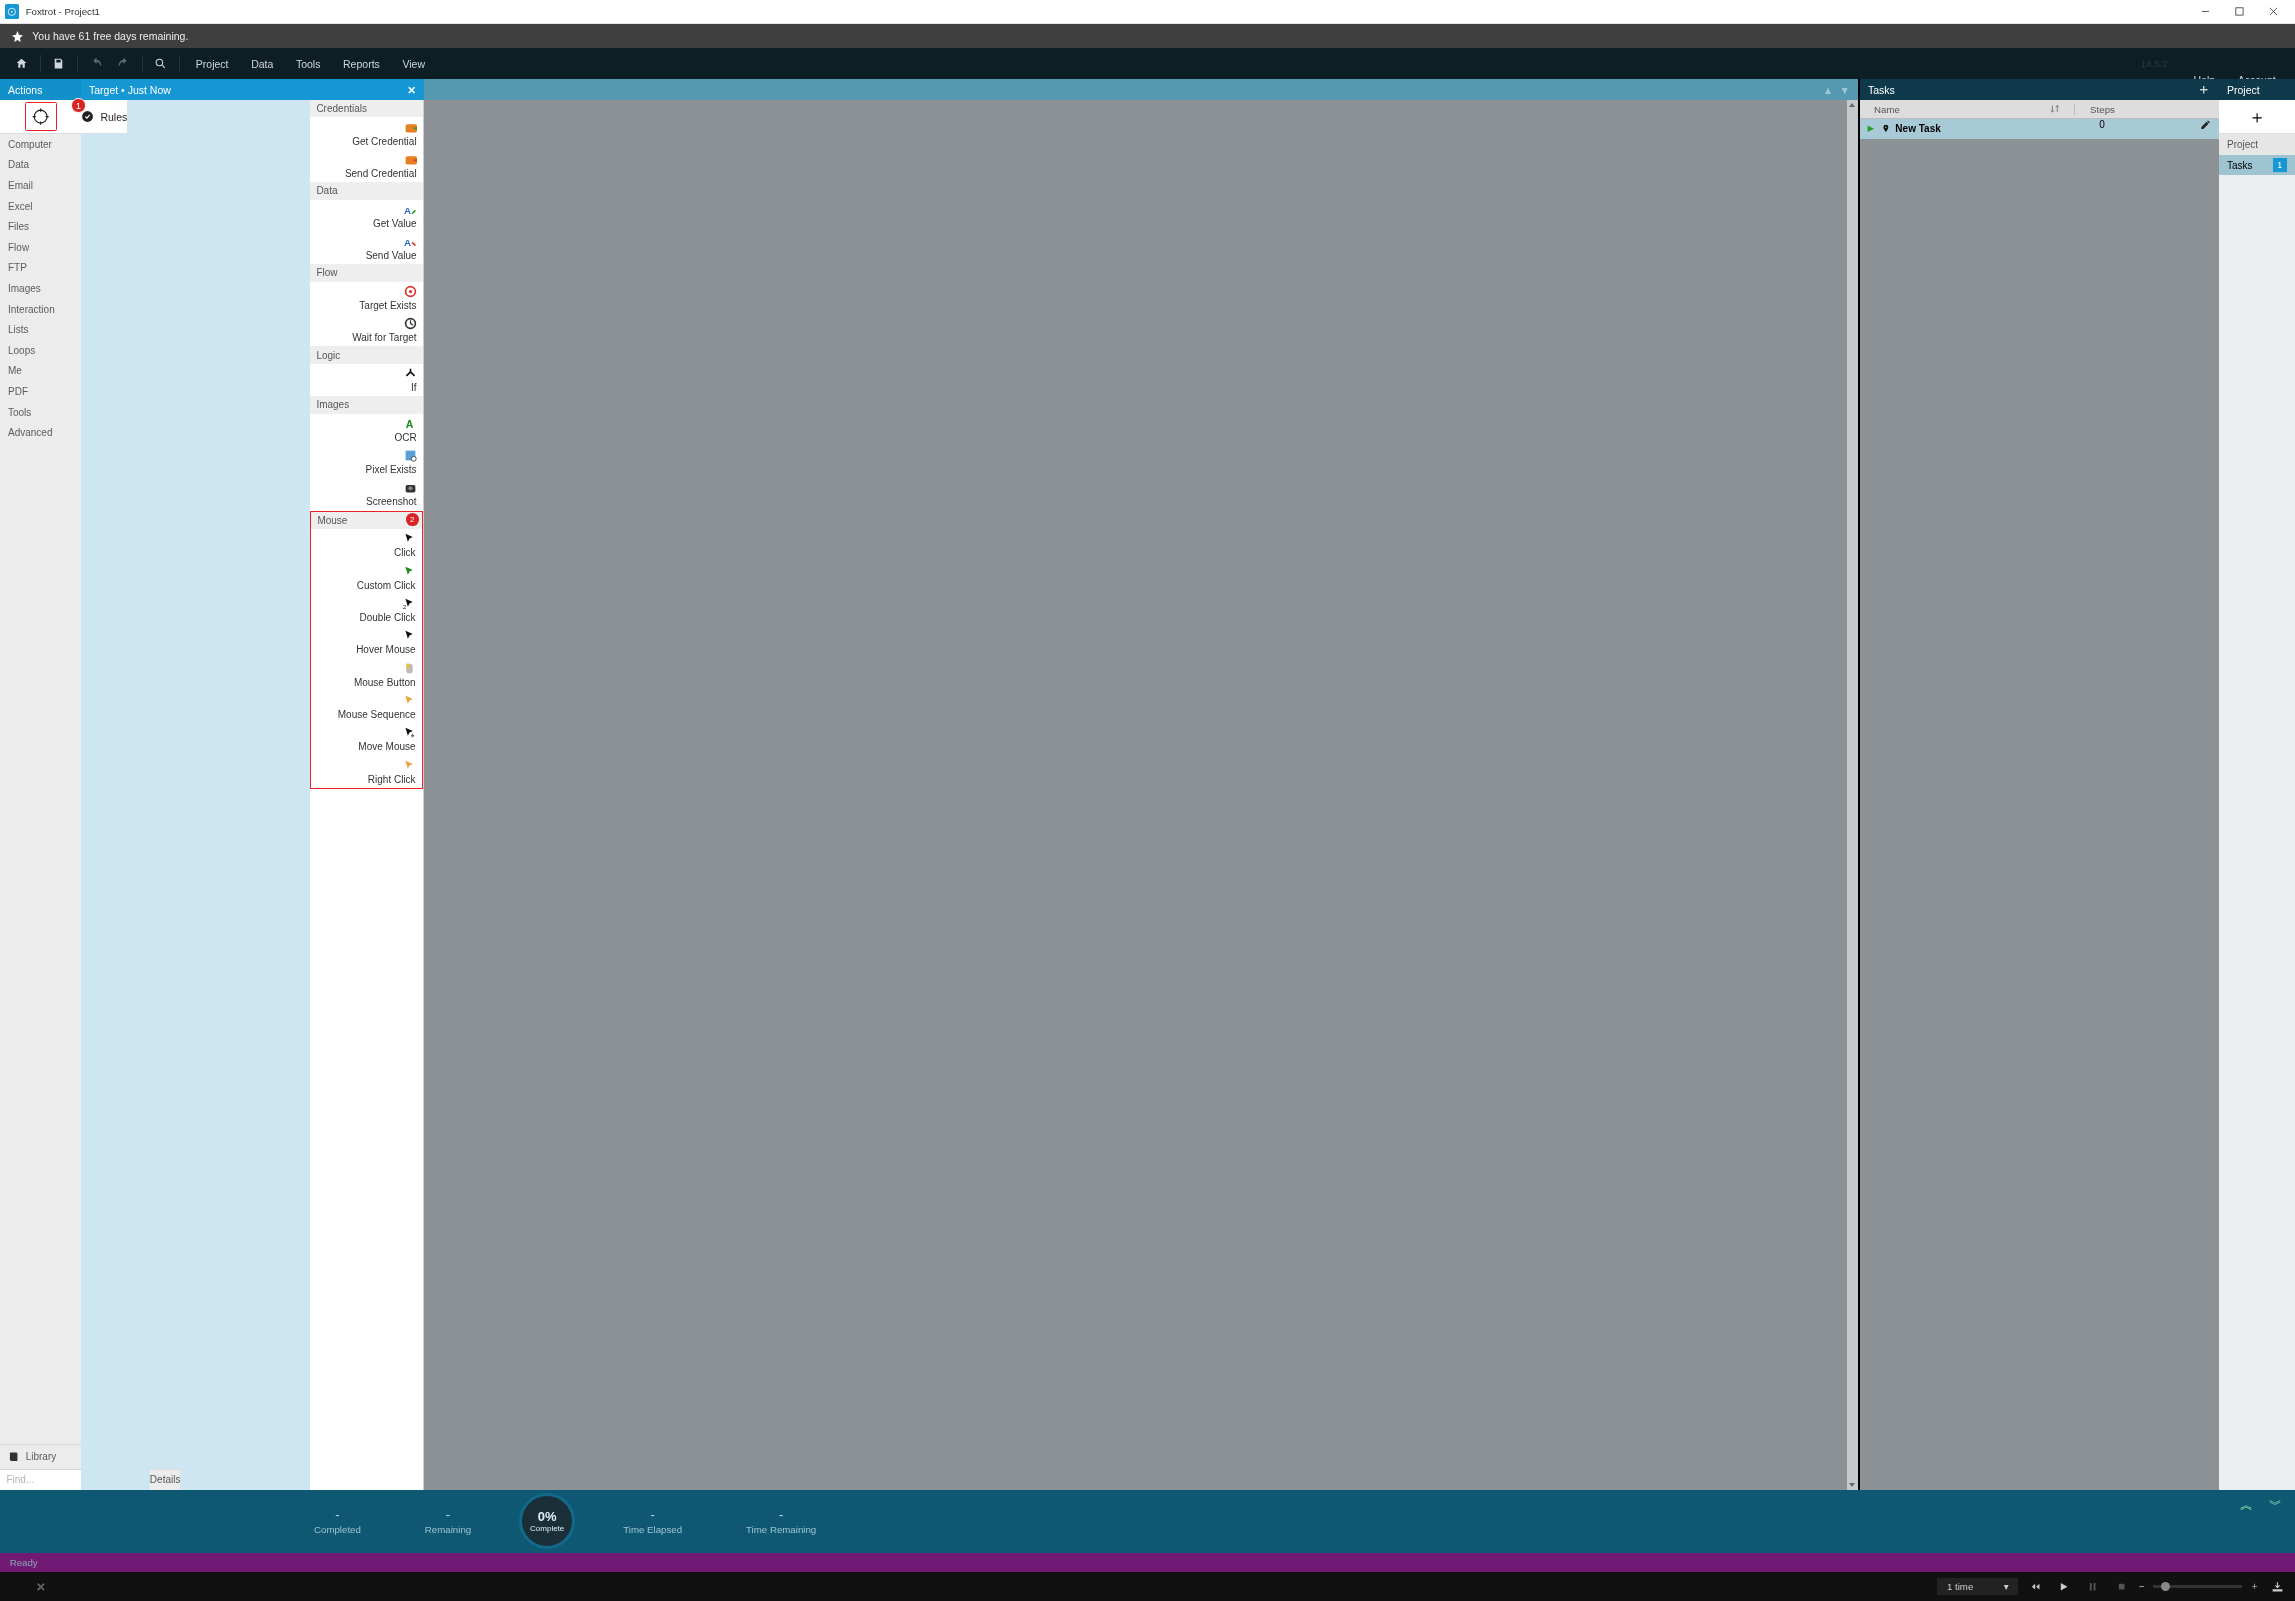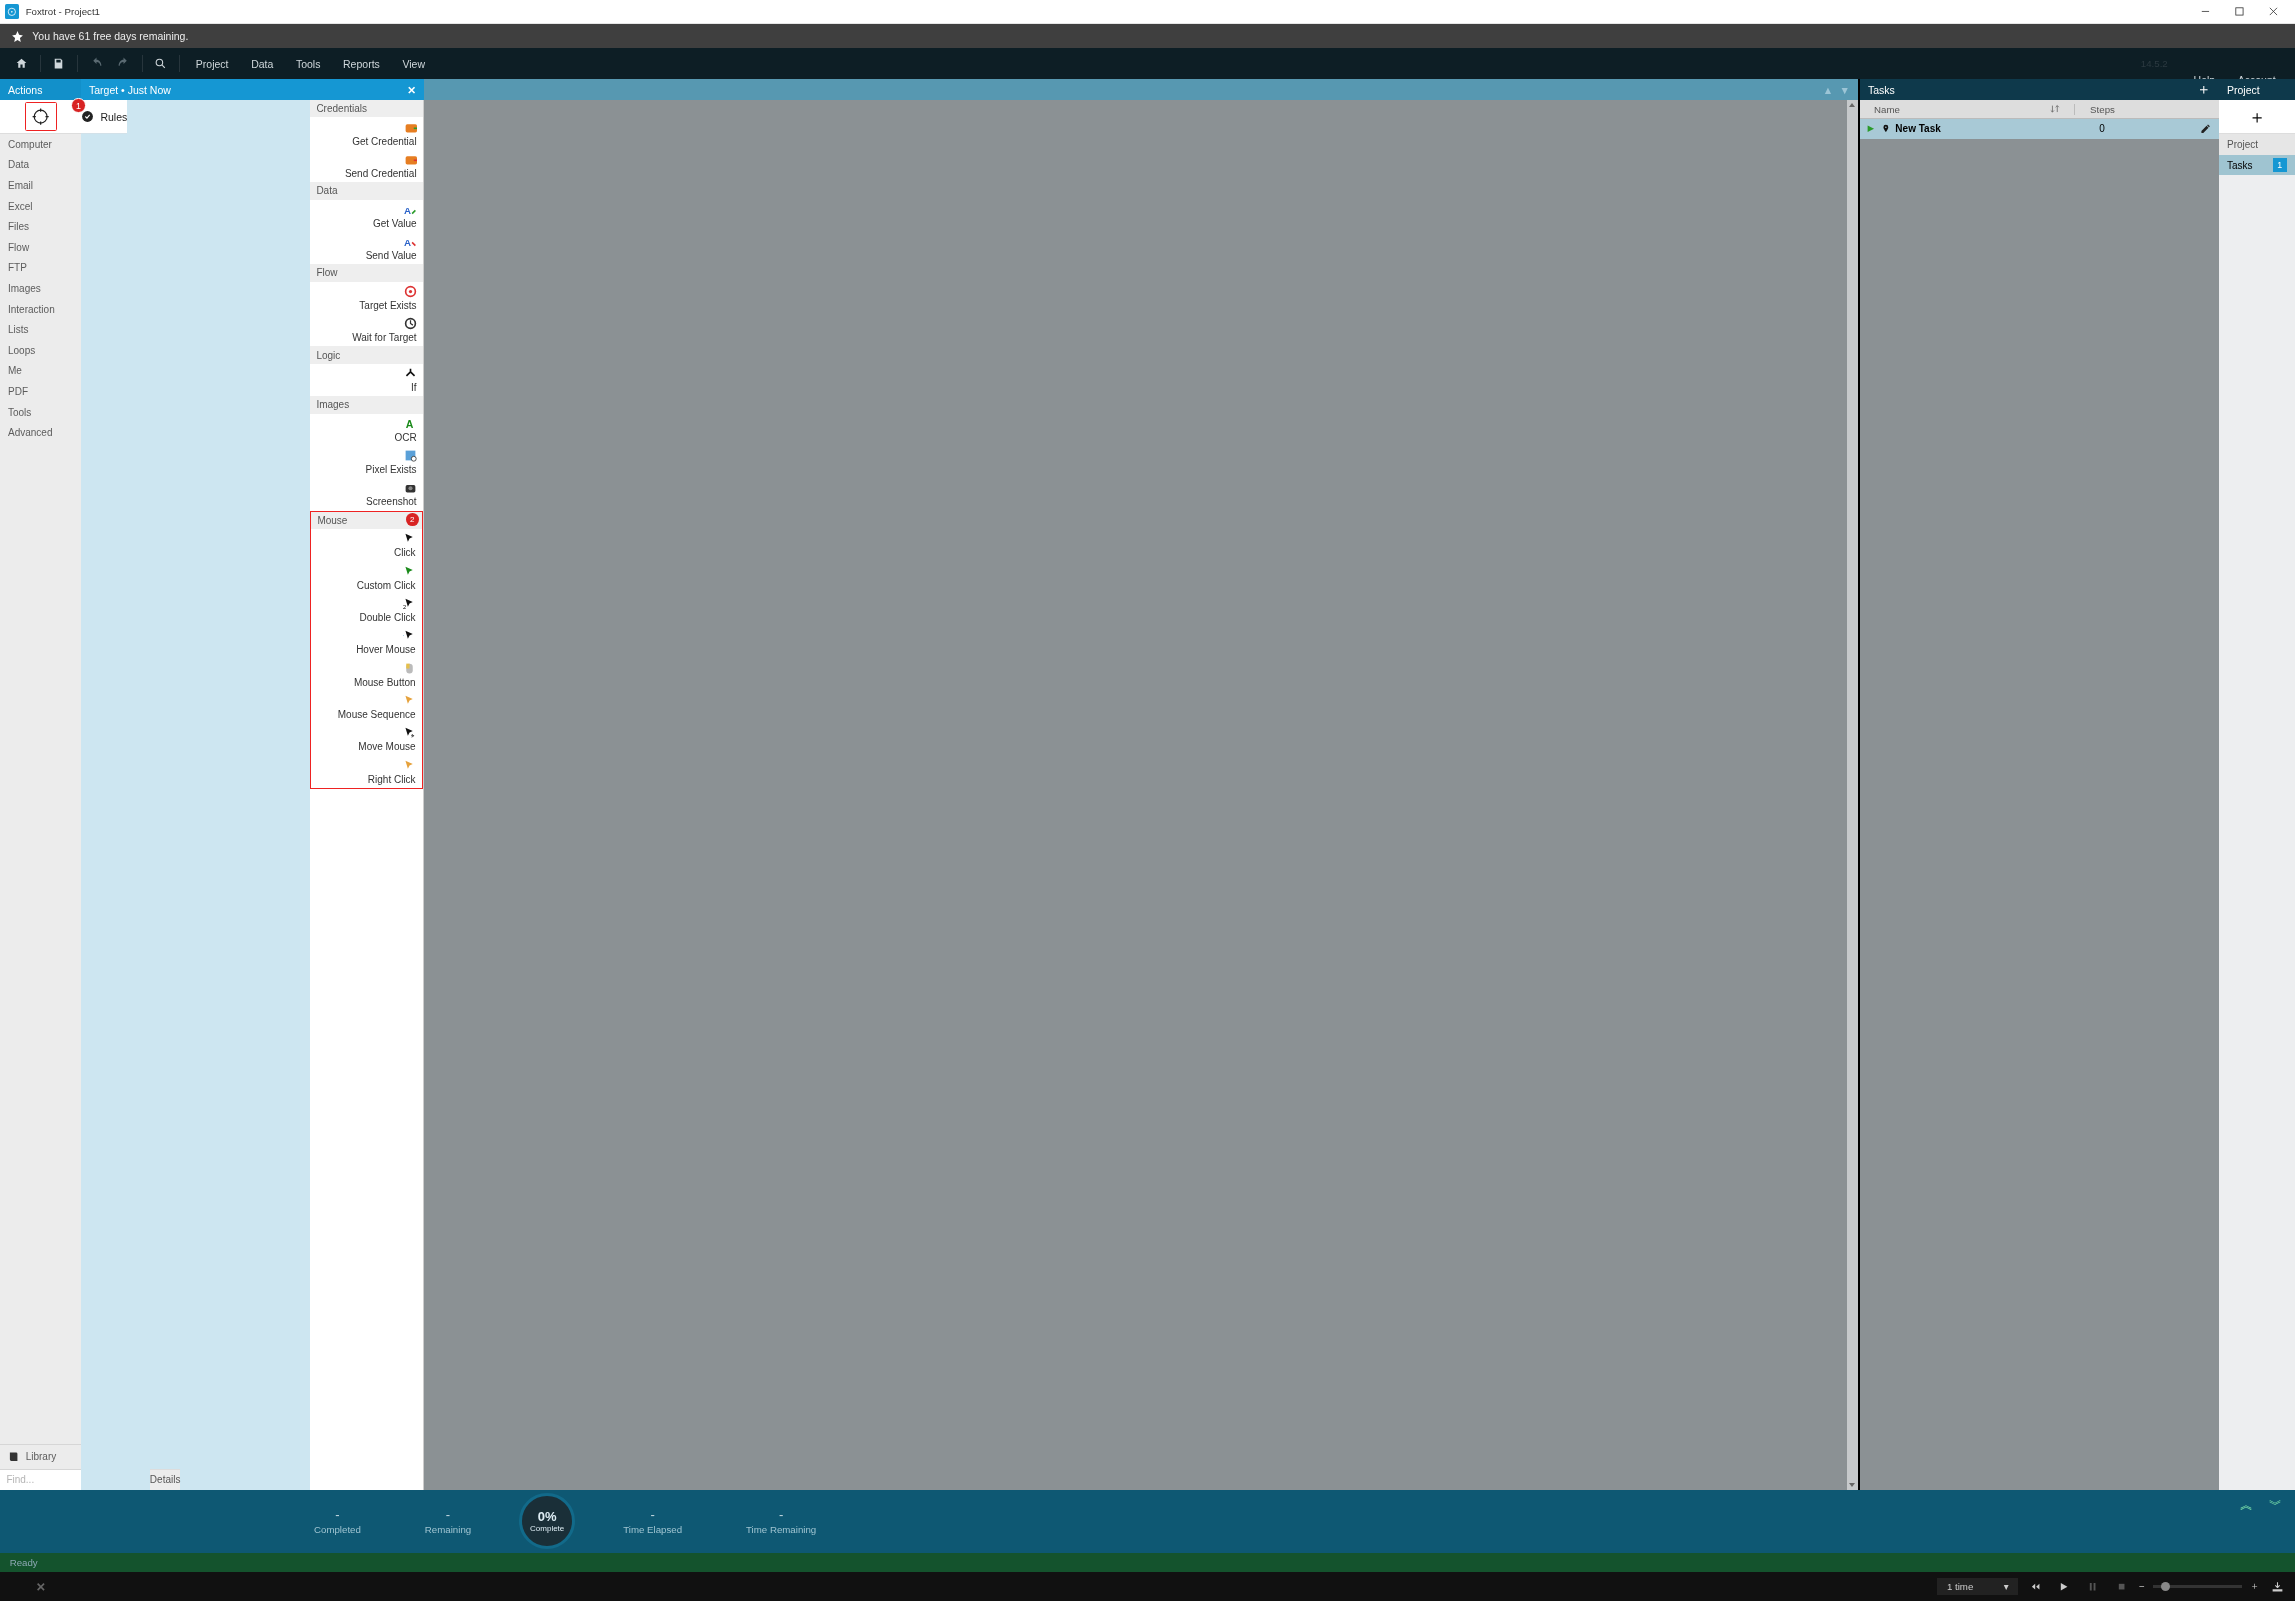--- a/index.html
+++ b/index.html
@@ -78,21 +78,21 @@
 .midgray .scrolltrack::before{top:3.2px;border-bottom:4.8px solid #666;}
 .midgray .scrolltrack::after{bottom:3.2px;border-top:4.8px solid #666;}
 
 
 .taskspanel { width: 361px; background: #8b9194; display: flex; flex-direction: column; border-left: 2.4px solid #000; }
 .taskspanel .thead { height: 19.3px; background: #dddddd; display: flex; align-items: center; font-size: 9.7px; color: #555; border-bottom:0.8px solid #bbb; }
 .taskspanel .thead .c1 { flex: 1; padding: 0 14px; display:flex; align-items:center; }
 .taskspanel .thead .sorter{margin-left:auto; width:9.7px; height:9.7px;}
 .taskspanel .thead .c2 { width: 56px; text-align: center; border-left:0.8px solid #bbb; }
 .taskspanel .thead .c3 { width: 89px; border-left:0.8px solid #bbb; }
-.taskspanel .row { height: 19.3px; background: #a8c9d6; display: flex; align-items: center; font-size: 10px; }
+.taskspanel .row { height: 19.3px; background: #a8c9d6; display: flex; font-size: 10px; }
 .taskspanel .row .c1 { flex: 1; padding: 0 6.4px; display: flex; align-items: center; gap: 4.8px; font-weight: bold; }
 .taskspanel .row .c2 { width: 56px; text-align: center; }
 .taskspanel .row .c3 { width: 89px; display:flex; justify-content:flex-end; padding-right:8px; }
 
 
 .projectpanel { width: 76px; background: #edeef0; display: flex; flex-direction: column; font-size: 10px; }
 .projectpanel .addbig { height: 34px; display:flex; align-items:center; justify-content:center; font-size: 17.7px; background:#fff; border-bottom:0.8px solid #ddd; }
 .projectpanel .phdr { padding: 4.8px 8px; color:#555; background:#e6e6e6; }
 .projectpanel .prow { display:flex; align-items:center; padding:3.2px 8px; background:#9fc4d1; }
 .projectpanel .prow .cnt { margin-left:auto; background:#1597d3; color:#fff; width:14.5px; height:14.5px; display:flex; align-items:center; justify-content:center; font-size:8.9px; }
@@ -102,21 +102,21 @@
 .progress .metric { display:flex; flex-direction:column; align-items:center; margin: 0 32px; font-size:9.7px; }
 .progress .metric .val { font-size: 13px; color:#c6dbe4; margin-bottom:1.6px; }
 .progress .gauge { width: 56px; height: 56px; border-radius: 50%; background:#1a2f38; border:3.2px solid #126a8a; display:flex; flex-direction:column; align-items:center; justify-content:center; color:#dfeef5; margin:0 16px; }
 .progress .gauge .pct { font-size: 13px; font-weight:bold; }
 .progress .gauge .lbl { font-size: 8px; }
 .progress .toggles { position:absolute; right:13px; top:6.4px; display:flex; gap:16px; color:#7da; }
 .progress .spacer { flex:1; }
 .progress .leftspacer{ width:258px; }
 
 
-.status { height: 19.3px; background: #14532d; color: #8ea9b4; font-size: 9.7px; display: flex; align-items: center; padding: 0 9.7px; }
+.status { height: 19.3px; background: #701a75; color: #8ea9b4; font-size: 9.7px; display: flex; align-items: center; padding: 0 9.7px; }
 
 
 .player { height: 29px; background: #111; color: #ccc; display: flex; align-items: center; padding: 0 11.3px; font-size: 9.7px; gap: 11.3px; }
 .player .left { display:flex; gap:13px; align-items:center; }
 .player .spacer { flex:1; }
 .player .times { display:flex; align-items:center; gap:4.8px; background:#222; padding:3.2px 9.7px; min-width:81px; justify-content:space-between; }
 .player .controls { display:flex; align-items:center; gap:17.7px; }
 .player .controls svg { width:11.3px; height:11.3px; }
 .player .slider { width:89px; height:3.2px; background:#333; position:relative; margin:0 8px; }
 .player .slider .knob { position:absolute; left:8px; top:-3.2px; width:9.7px; height:9.7px; border-radius:50%; background:#888; }

